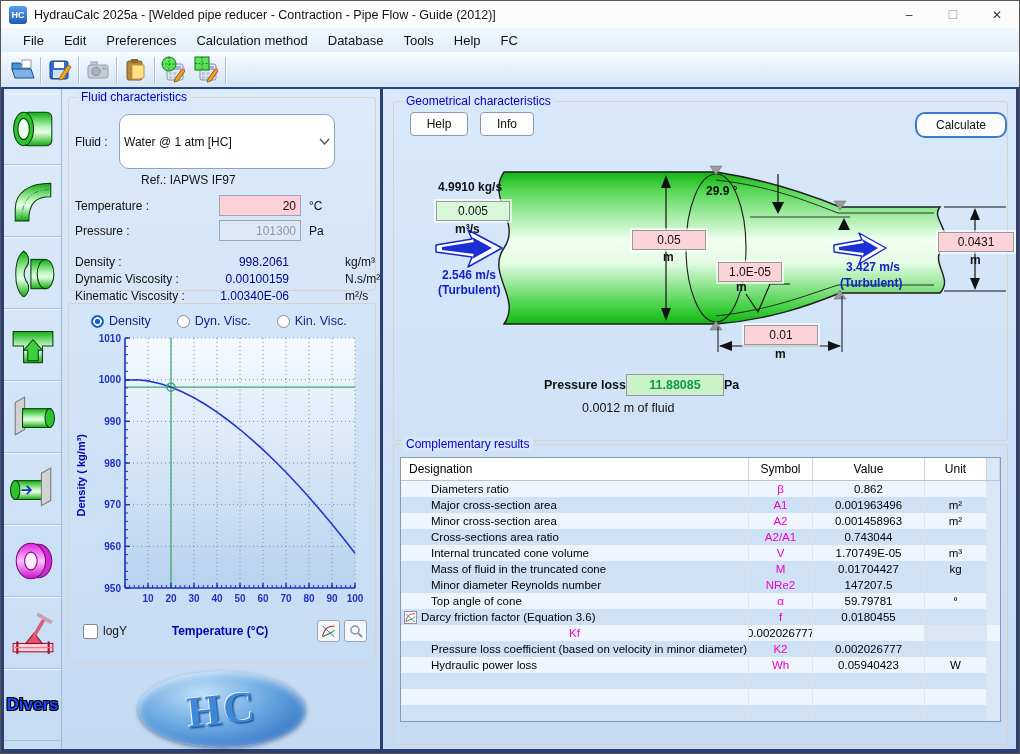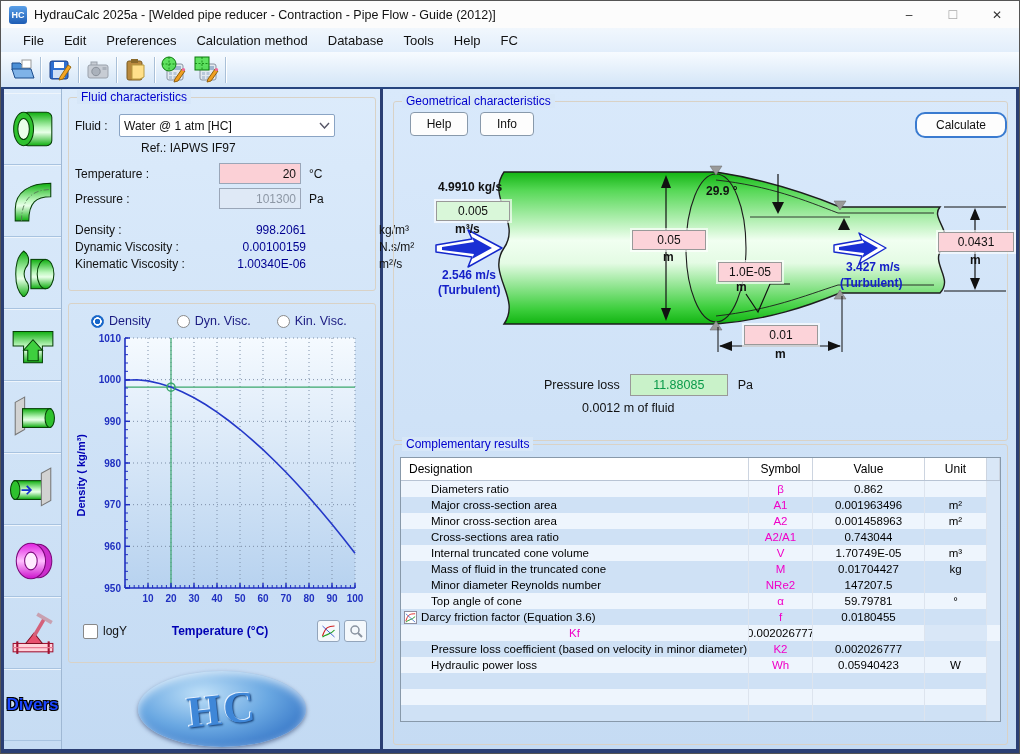--- a/index.html
+++ b/index.html
@@ -39,30 +39,30 @@
   .fluid-panel{width:308px;flex:none;background:linear-gradient(#dcebfb,#c3daf3);padding:8px 4px 2px 6px;}
   .right-panel{flex:1;background:linear-gradient(#d9e9fb,#c5dbf3);border-left:3px solid #2b3f74;
     padding:8px 8px 4px 10px;display:flex;flex-direction:column;min-width:0;}
   .gbox{border:1px solid #d9d2c6;border-radius:3px;position:relative;}
   .gb-title{position:absolute;top:-8px;left:8px;background:#d7e7f8;color:#0000cd;font-size:12px;padding:0 4px;line-height:14px;}
 
   
   .fluid-gb{height:194px;padding:16px 6px 4px 6px;box-sizing:border-box;}
   .frow{display:flex;align-items:center;font-size:12px;color:#111;margin-bottom:4px;}
   .flabel{width:88px;flex:none;}
-  .fluid-select{width:206px;height:21px;background:#fff;border:1px solid #8aa4c4;border-radius:2px;
-    display:flex;align-items:center;font-size:12px;padding:0 4px;justify-content:space-between;}
+  .fluid-select{width:206px;height:21px;background:#fff;border:1px solid #8aa4c4;border-radius:10px;
+    display:flex;align-items:center;font-size:12px;padding:16px 4px;justify-content:space-between;}
   .ref-line{font-size:12px;color:#111;margin:2px 0 8px 66px;}
   .tinput{width:72px;height:19px;border:1px solid #9aa6b8;font-size:12px;text-align:right;padding:0 4px;
     margin-left:56px;display:flex;align-items:center;justify-content:flex-end;}
   .pink{background:#fbd0d6;color:#111;}
   .dis{background:#dfe9f6;color:#8d97a5;}
   .unit{margin-left:8px;}
   .props{margin-top:14px;}
-  .prow{display:flex;font-size:12px;margin-bottom:3px;gap:17px;}
+  .prow{display:flex;font-size:12px;margin-bottom:3px;}
   .plabel{width:128px;color:#111;flex:none;}
   .pval{width:86px;text-align:right;color:#000090;flex:none;}
   .punit{margin-left:12px;color:#111;padding-left:44px;}
 
   
   .chart-gb{height:360px;margin-top:12px;padding:8px 2px 2px 4px;box-sizing:border-box;}
   .radio-row{display:flex;align-items:center;font-size:12.5px;color:#1a1a80;margin:2px 0 2px 18px;gap:26px;}
   .radio-item{display:flex;align-items:center;gap:5px;}
   .rad{width:13px;height:13px;border-radius:50%;background:#fff;border:1px solid #8a8a8a;flex:none;box-sizing:border-box;}
   .rad.sel{border:1px solid #1766c8;background:radial-gradient(circle at 50% 50%, #1766c8 0 2.5px, #fff 3px 4px, #1766c8 4.5px);}
@@ -92,21 +92,21 @@
   .info-btn{left:86px;top:10px;width:52px;}
   .calc-btn{right:0;top:10px;width:88px;border:2px solid #3a7bd0;border-radius:10px;}
   .diagram{position:absolute;left:4px;top:58px;width:620px;height:238px;}
   .diagram svg{position:absolute;left:0;top:0;}
   .dlab{position:absolute;font-size:12px;color:#111;white-space:nowrap;font-weight:bold;}
   .dlab.blue{color:#1520c8;}
   .dbox{position:absolute;height:18px;border:1px solid #999;display:flex;align-items:center;justify-content:center;
     font-size:12px;color:#111;box-shadow:0 0 0 2px rgba(255,255,255,.65);}
   .dbox.pinkbg{background:#fcd3d9;}
   .dbox.greenbg{background:#d9f7d9;}
-  .ploss-row{position:absolute;left:150px;top:272px;display:flex;align-items:center;gap:10px;font-size:12.5px;color:#111;}
+  .ploss-row{position:absolute;left:150px;top:272px;display:flex;align-items:center;font-size:12.5px;color:#111;font-weight:bold;}
   .ploss-box{width:96px;height:20px;background:#c9f2c9;border:1px solid #999;display:flex;align-items:center;
     justify-content:center;color:#0a9a4a;font-size:12.5px;}
   .ploss-alt{position:absolute;left:188px;top:299px;font-size:12.5px;color:#111;}
 
   
   .results-gb{flex:1;margin-top:3px;padding:12px 6px 6px 6px;box-sizing:border-box;min-height:0;}
   .tbl{border:1px solid #8899aa;background:#fff;}
   .tr{display:grid;grid-template-columns:1fr 64px 112px 62px 13px;height:16px;align-items:center;font-size:11.5px;color:#000;}
   .tr.head{height:22px;font-size:12px;background:#fff;border-bottom:1px solid #b8c4d4;}
   .tr.alt{background:#cfe1f5;}

